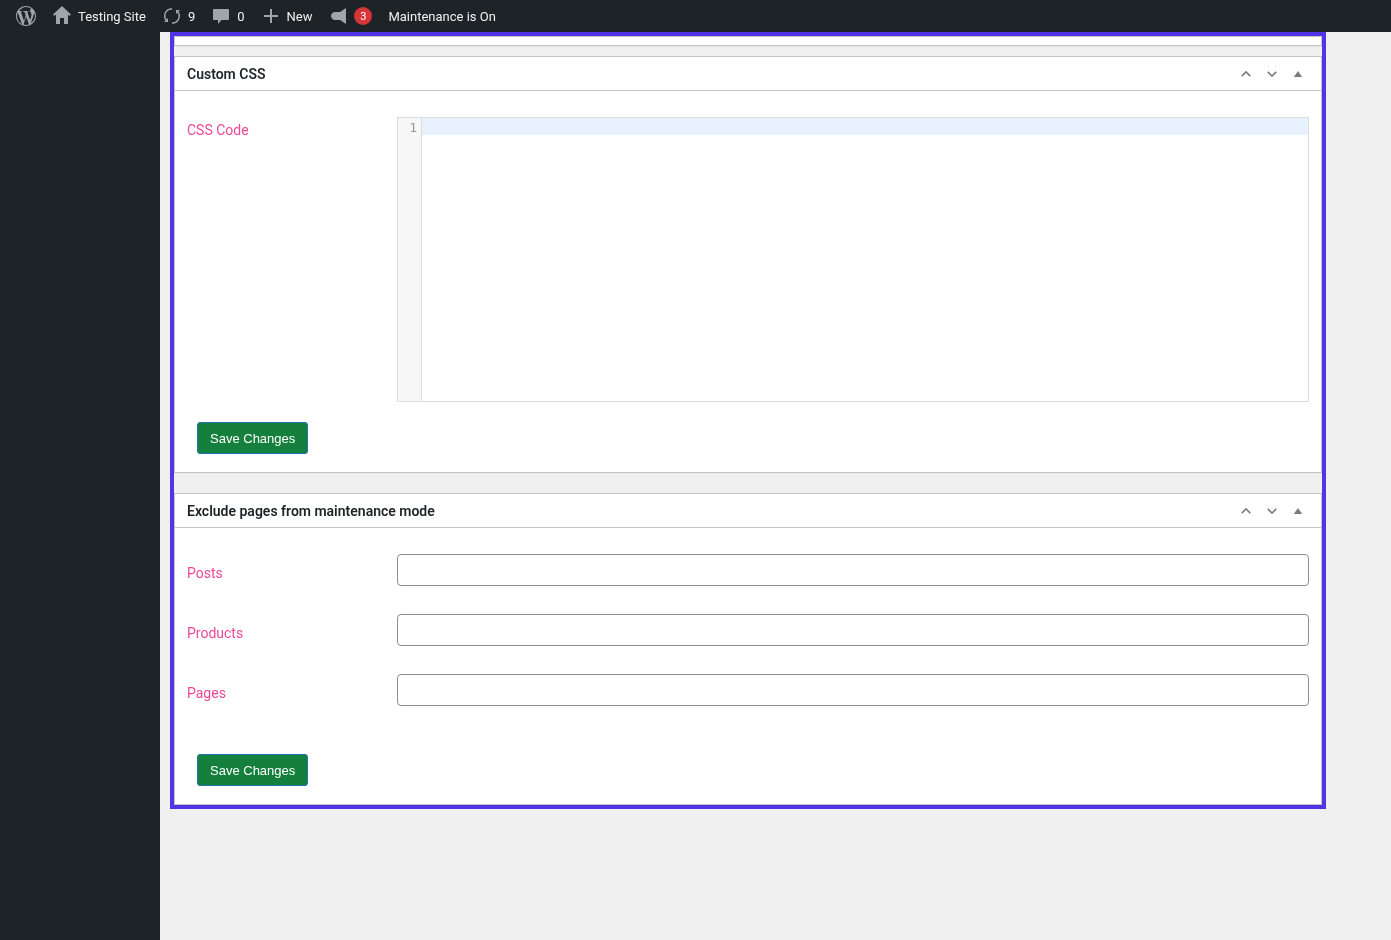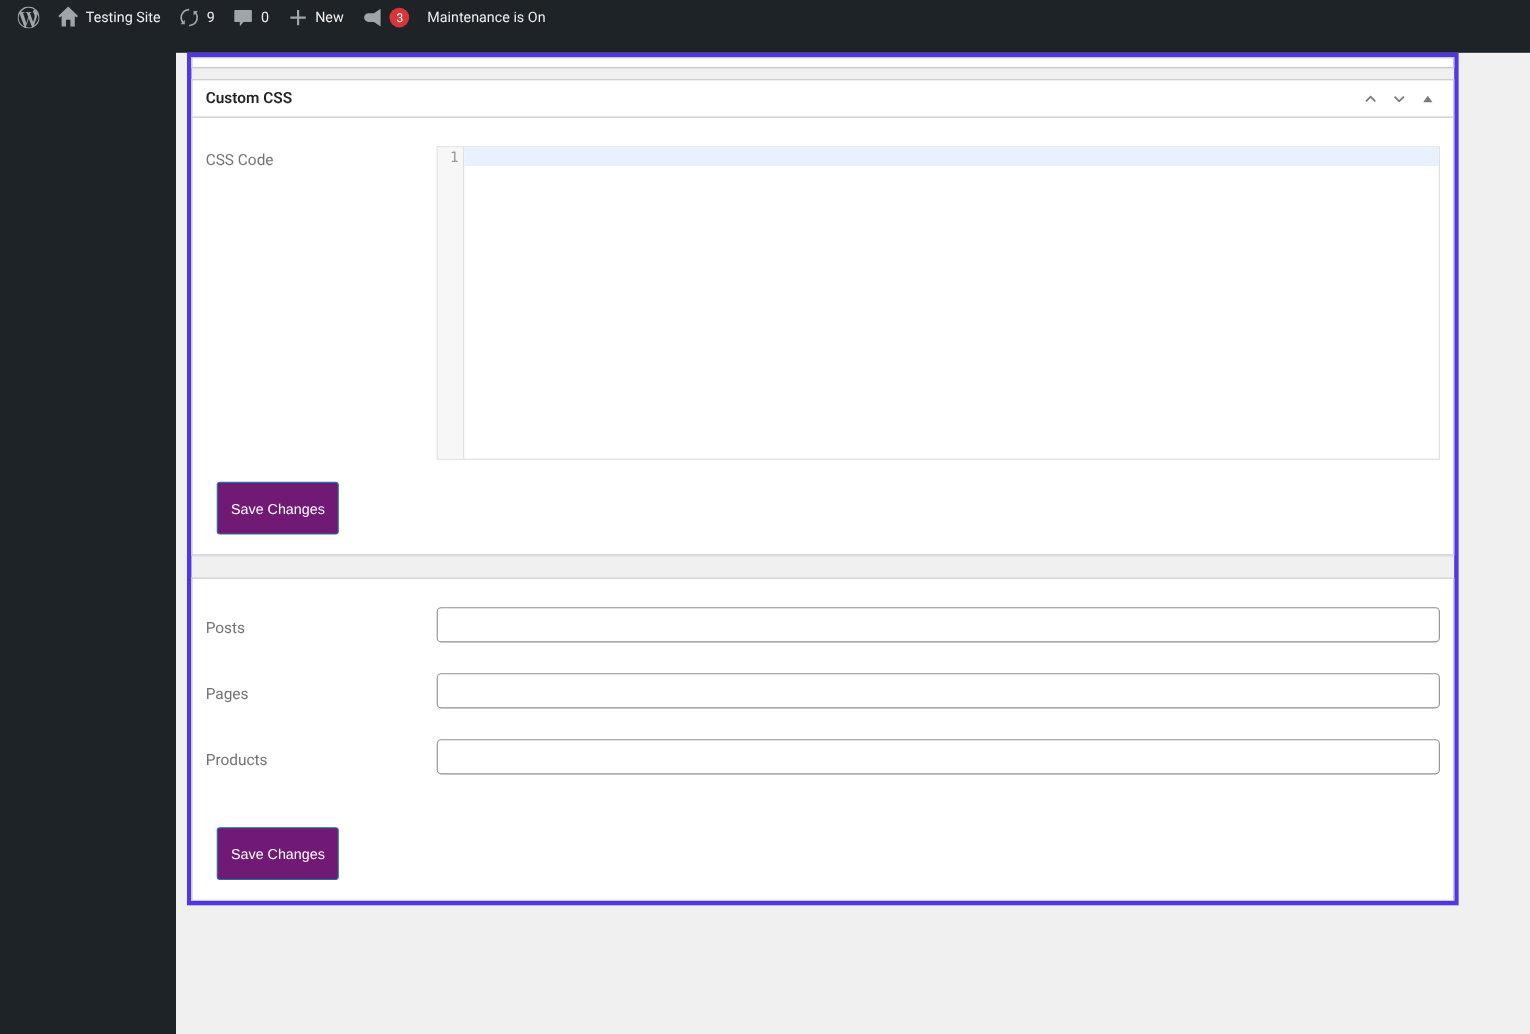--- a/index.html
+++ b/index.html
@@ -42,21 +42,21 @@
     padding: 0 5px;
   }
   .main-area {
     margin-left: 160px;
     background: #f0f0f1;
     min-height: calc(100vh - 32px);
     padding: 0;
   }
   .highlight-wrap {
     border: 4px solid #5135e6;
-    margin: 16px 65px 0 10px;
+    margin: 0 65px 0 10px;
     padding: 0;
   }
   .stub-panel {
     background: #fff;
     border: 1px solid #c3c4c7;
     box-shadow: 0 1px 1px rgba(0,0,0,0.04);
     margin: 0 0 10px 0;
     height: 10px;
   }
   .postbox {
@@ -87,21 +87,21 @@
   .inside { padding: 14px 12px 18px; }
   .form-row {
     display: flex;
     align-items: flex-start;
     margin-top: 12px;
   }
   .form-label {
     width: 210px;
     flex-shrink: 0;
     font-size: 14px;
-    color: #737373;
+    color: #ec4899;
     padding-top: 5px;
   }
   .form-field { flex: 1; }
   .code-editor {
     border: 1px solid #ddd;
     height: 285px;
     display: flex;
     font-family: Consolas, Monaco, monospace;
     font-size: 13px;
     background: #fff;
@@ -118,25 +118,25 @@
   .code-area {
     flex: 1;
     position: relative;
   }
   .code-line-active {
     height: 17px;
     background: #e8f2ff;
     width: 100%;
   }
   .button-primary {
-    background: #701a75;
+    background: #15803d;
     border: 1px solid #2271b1;
     color: #fff;
     padding: 0 12px;
-    height: 48px;
+    height: 32px;
     border-radius: 3px;
     font-size: 13px;
     cursor: pointer;
     margin-top: 20px;
     margin-left: 10px;
   }
   .desc {
     font-size: 14px;
     color: #1d2327;
     margin: 12px 0 24px 0;
@@ -246,41 +246,61 @@
                 <div class="code-line-active"></div>
               </div>
             </div>
           </div>
         </div>
         <button class="button-primary">Save Changes</button>
       </div>
     </div>
 
     <div class="postbox" style="margin-bottom:0;">
+      <div class="postbox-header">
+        <h2>Exclude pages from maintenance mode</h2>
+        <div class="postbox-ctrls">
+          <span class="postbox-ctrl">
+            <svg width="16" height="16" viewBox="0 0 20 20">
+                <path fill="currentColor" d="M10 6l6 6-1.4 1.4L10 8.8l-4.6 4.6L4 12z"></path>
+              </svg>
+          </span>
+          <span class="postbox-ctrl">
+            <svg width="16" height="16" viewBox="0 0 20 20">
+                <path fill="currentColor" d="M10 14l-6-6 1.4-1.4L10 11.2l4.6-4.6L16 8z"></path>
+              </svg>
+          </span>
+          <span class="postbox-ctrl">
+            <svg width="12" height="12" viewBox="0 0 20 20">
+                <path fill="currentColor" d="M10 5l7 10H3z"></path>
+              </svg>
+          </span>
+        </div>
+      </div>
       <div class="inside">
 
         <div class="form-row exclude-row">
           <div class="form-label">Posts</div>
           <div class="form-field">
             <input type="text" class="text-input" style="">
           </div>
         </div>
 
         <div class="form-row exclude-row">
+          <div class="form-label">Products</div>
+          <div class="form-field">
+            <input type="text" class="text-input" style="">
+          </div>
+        </div>
+
+        <div class="form-row exclude-row">
           <div class="form-label">Pages</div>
           <div class="form-field">
             <input type="text" class="text-input" style="">
           </div>
         </div>
 
-        <div class="form-row exclude-row">
-          <div class="form-label">Products</div>
-          <div class="form-field">
-            <input type="text" class="text-input" style="">
-          </div>
-        </div>
-
         <button class="button-primary">Save Changes</button>
       </div>
     </div>
 
   </div>
 </div>
 
 </body></html>

